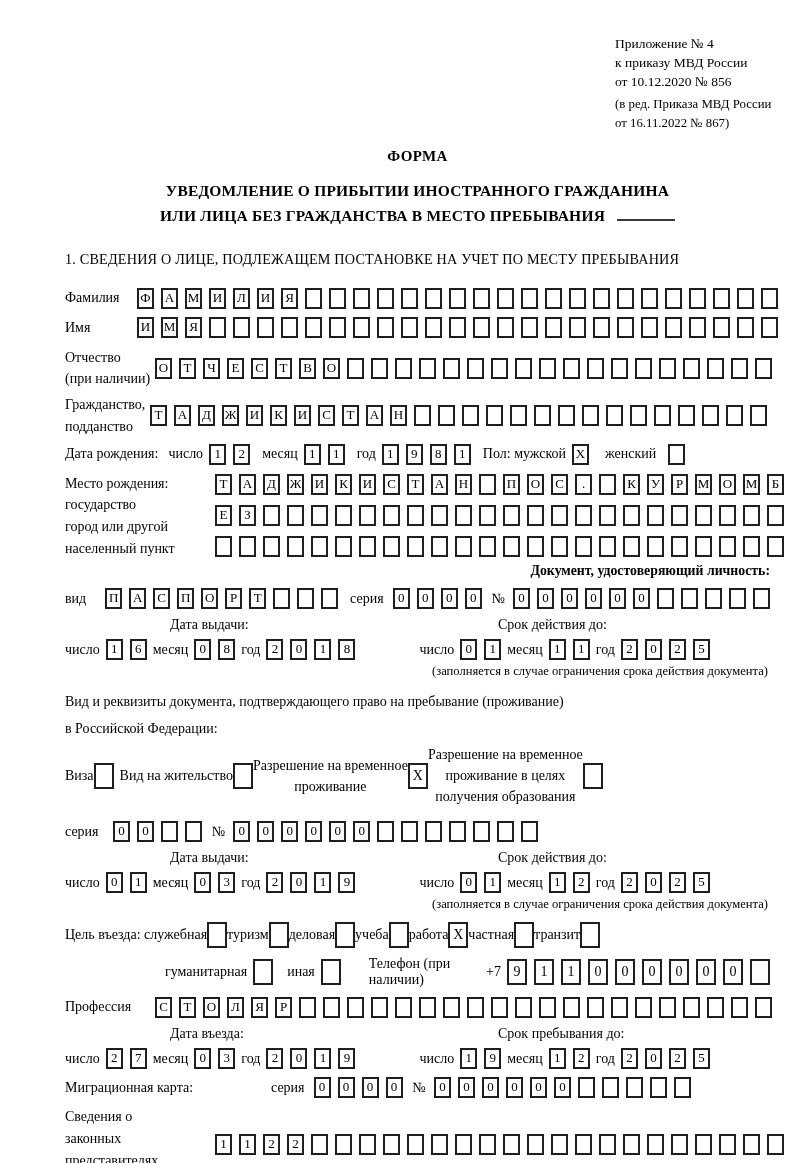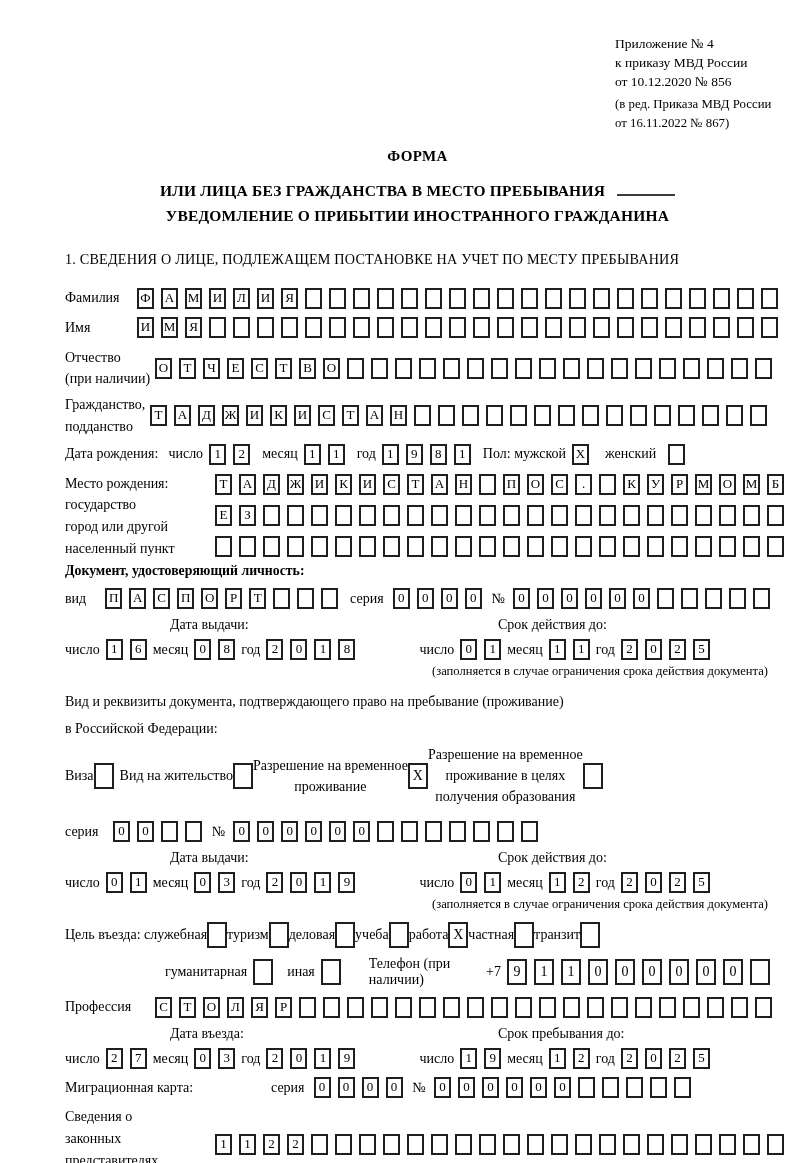--- a/index.html
+++ b/index.html
@@ -17,21 +17,21 @@
   .rows{margin-top:19px}
   .row{display:flex;align-items:center;margin-bottom:8px}
   .row.top{align-items:center}
   .lbl{flex:none;line-height:1.55}
   .w72{width:72px}.w85{width:85px}.w90{width:90px}.w150{width:150px}
   .cells{display:inline-flex;gap:7px;flex:none}
   .cell{flex:none;width:17px;height:21px;border:2px solid #1f1f1f;background:#fff;
         text-align:center;font-size:13px;line-height:16px;font-family:inherit}
   .cb .cell{width:20px;height:26px;line-height:21px;font-size:14px}
   .stack{display:flex;flex-direction:column;gap:10px}
-  .doc-head{text-align:left;font-weight:bold;font-size:13.8px;margin:2px 0 9px}
+  .doc-head{text-align:right;font-weight:bold;font-size:13.8px;margin:2px 0 9px}
   .dates-head{position:relative;height:19px;margin-bottom:3px}
   .dates-head .h1{position:absolute;left:105px}
   .dates-head .h2{position:absolute;left:433px}
   .date-row{display:flex;align-items:center;margin-bottom:4px}
   .date-row .grp{display:flex;align-items:center;gap:6px}
   .date-row .grp2{margin-left:64px}
   .fill-note{font-size:12.6px;text-align:right;margin:0 0 10px 0;padding-right:2px}
   .para{line-height:1.9;margin-bottom:2px}
   .permits{gap:0;margin-bottom:14px}
   .permits .center-block{text-align:center;line-height:1.5;flex:none}
@@ -50,22 +50,22 @@
     <div>к приказу МВД России</div>
     <div>от 10.12.2020 № 856</div>
     <div class="gap"></div>
     <div class="amend">(в ред. Приказа МВД России</div>
     <div class="amend">от 16.11.2022 № 867)</div>
   </div>
 
   <div class="forma">ФОРМА</div>
 
   <div class="title">
+    <div>УВЕДОМЛЕНИЕ О ПРИБЫТИИ ИНОСТРАННОГО ГРАЖДАНИНА</div>
     <div><span>ИЛИ ЛИЦА БЕЗ ГРАЖДАНСТВА В МЕСТО ПРЕБЫВАНИЯ</span><span class="blank-line"></span></div>
-    <div>УВЕДОМЛЕНИЕ О ПРИБЫТИИ ИНОСТРАННОГО ГРАЖДАНИНА</div>
   </div>
 
   <div class="sec">1. СВЕДЕНИЯ О ЛИЦЕ, ПОДЛЕЖАЩЕМ ПОСТАНОВКЕ НА УЧЕТ ПО МЕСТУ ПРЕБЫВАНИЯ</div>
 
   <div class="rows">
 
     <div class="row">
       <span class="lbl w72">Фамилия</span>
       <span class="cells">
           <span class="cell">Ф</span>

